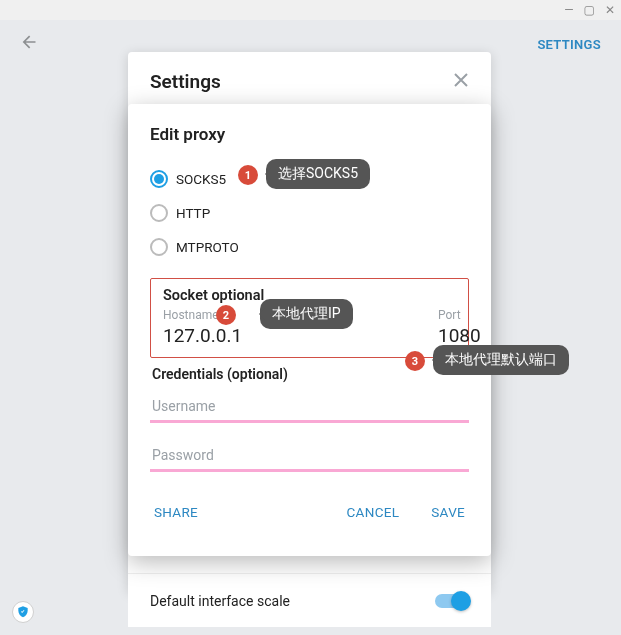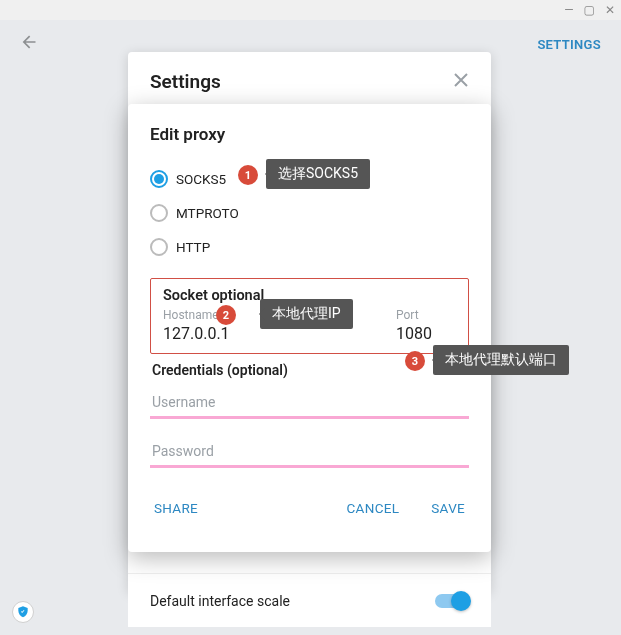--- a/index.html
+++ b/index.html
@@ -24,21 +24,21 @@
   .radio { width: 18px; height: 18px; border: 2px solid #bbb; border-radius: 50%; display: flex; align-items: center; justify-content: center; }
   .radio.sel { border-color: #1e9fe4; }
   .radio.sel::after { content: ""; width: 10px; height: 10px; background: #1e9fe4; border-radius: 50%; }
   .radio-label { font-size: 13.5px; color: #222; }
 
   .addr-box { border: 1px solid #d14f45; border-radius: 2px; padding: 8px 12px 10px 12px; margin-top: 14px; }
   .addr-box .section-title { font-size: 14.5px; font-weight: 600; color: #222; margin-bottom: 4px; }
   .addr-grid { display: flex; gap: 30px; }
   .field { display: flex; flex-direction: column; }
   .field-label { font-size: 12px; color: #9aa0a6; margin-bottom: 2px; }
-  .field-val { font-size: 16px; color: #222; border: none; outline: none; padding: 0; background: transparent; }
+  .field-val { font-size: 19px; color: #222; border: none; outline: none; padding: 0; background: transparent; }
   .host-col { flex: 1; }
   .port-col { width: 60px; }
 
   .cred-title { font-size: 14px; font-weight: 600; color: #222; margin: 8px 0 10px 2px; }
   .text-input { width: 100%; border: none; border-bottom: 3px solid #f9a8d4; font-size: 14px; color: #222; padding: 6px 2px; outline: none; margin-bottom: 18px; }
   .text-input::placeholder { color: #9aa0a6; }
 
   .btn-row { display: flex; align-items: center; margin-top: 8px; }
   .btn { font-size: 13.5px; font-weight: 400; letter-spacing: .3px; color: #2d88c2; cursor: pointer; padding: 6px 4px; }
   .btn-row .spacer { flex: 1; }
@@ -46,21 +46,21 @@
 
   .default-scale-row { position: absolute; left: 128px; top: 573px; width: 363px; height: 54px; background: #fff; border-top: 1px solid #eee; display: flex; align-items: center; justify-content: space-between; padding: 14px 22px; }
   .default-scale-row span { font-size: 14px; color: #222; }
   .toggle { width: 34px; height: 14px; background: #8ec9f0; border-radius: 10px; position: relative; }
   .toggle .knob { position: absolute; right: -2px; top: -3px; width: 20px; height: 20px; background: #1e9fe4; border-radius: 50%; box-shadow: 0 1px 3px rgba(0,0,0,.25); }
 
   .shield-badge { position: absolute; left: 12px; bottom: 12px; width: 22px; height: 22px; border-radius: 50%; border: 1px solid #d0d0d0; background: #fff; display: flex; align-items: center; justify-content: center; }
   .shield-badge svg path.shield { fill: #1e9fe4; }
 
   .annot-badge { position: absolute; width: 20px; height: 20px; background: #d84b3a; color: #fff; border-radius: 50%; font-size: 11px; font-weight: 700; display: flex; align-items: center; justify-content: center; z-index: 12; }
-  .annot-tip { position: absolute; background: #555; color: #fff; font-size: 14px; padding: 6px 12px; border-radius: 2px; z-index: 11; white-space: nowrap; }
+  .annot-tip { position: absolute; background: #555; color: #fff; font-size: 14px; padding: 6px 12px; border-radius: 10px; z-index: 11; white-space: nowrap; }
   .annot-tip::before { content: ""; position: absolute; left: -7px; top: 50%; margin-top: -6px; border: 6px solid transparent; border-right-color: #555; }
 </style>
 </head>
 <body>
 
 <div class="titlebar">
   <span>—</span>
   <span>▢</span>
   <span>✕</span>
 </div>
@@ -94,25 +94,25 @@
 
 <div class="dialog">
   <h3>Edit proxy</h3>
 
   <div class="radio-row">
     <div class="radio sel"></div>
     <span class="radio-label">SOCKS5</span>
   </div>
   <div class="radio-row">
     <div class="radio"></div>
-    <span class="radio-label">MTPROTO</span>
+    <span class="radio-label">HTTP</span>
   </div>
   <div class="radio-row">
     <div class="radio"></div>
-    <span class="radio-label">HTTP</span>
+    <span class="radio-label">MTPROTO</span>
   </div>
 
   <div class="addr-box">
     <div class="section-title">Socket optional</div>
     <div class="addr-grid">
       <div class="field host-col">
         <span class="field-label">Hostname</span>
         <input class="field-val" value="127.0.0.1" style="">
       </div>
       <div class="field port-col">

